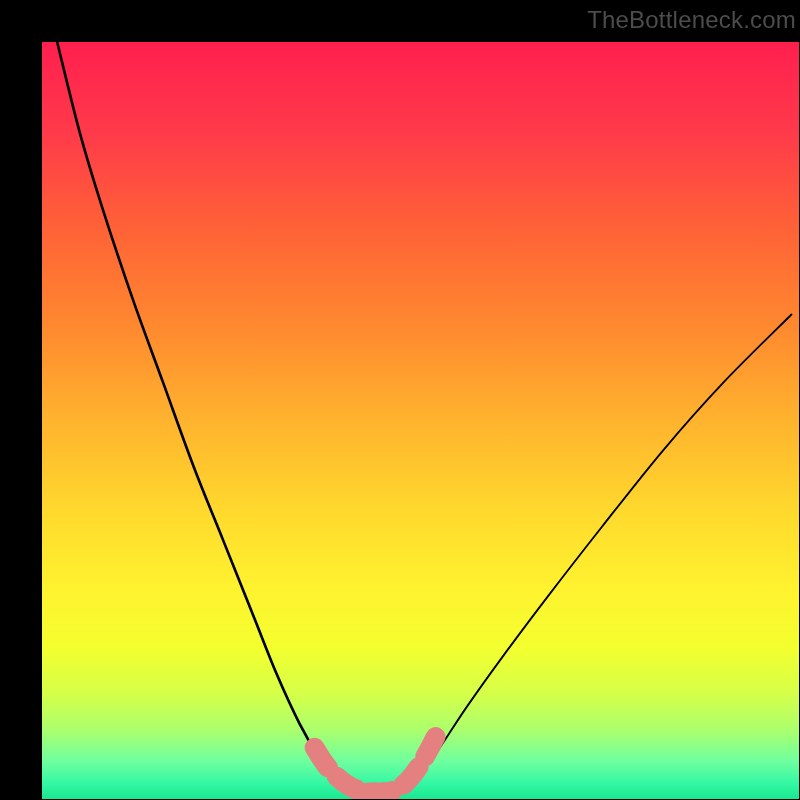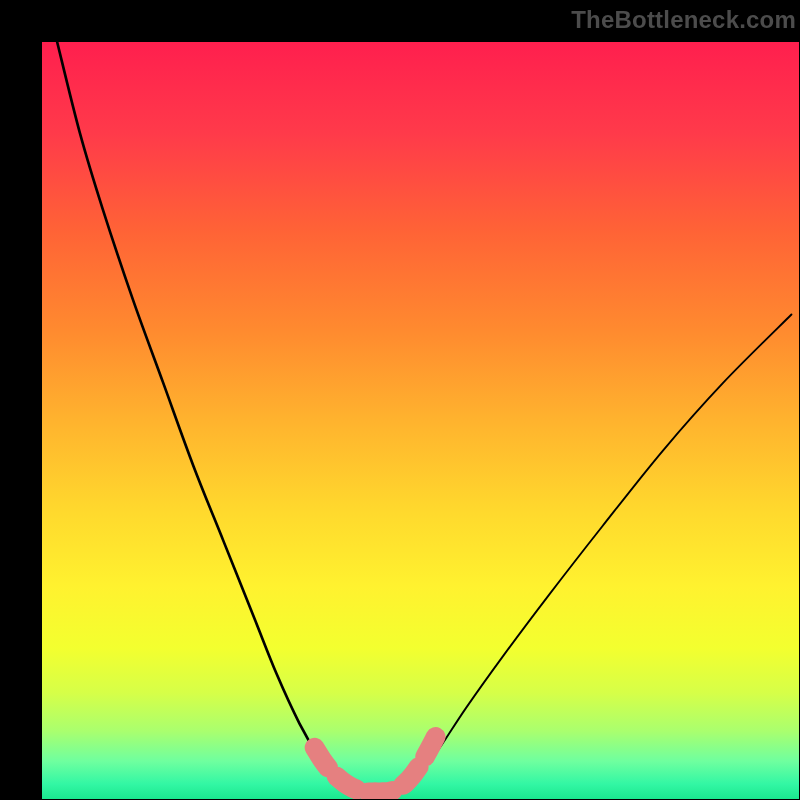--- a/index.html
+++ b/index.html
@@ -32,21 +32,21 @@
   .curve-layer {
     position: absolute;
     inset: 0;
   }
   .watermark {
     position: absolute;
     top: 6px;
     right: 4px;
     color: #4c4c4c;
     font-size: 24px;
-    font-weight: 700;
+    font-weight: 400;
     letter-spacing: 0.2px;
     user-select: none;
   }
 </style>
 </head>
 <body>
 
 <div class="frame">
 
   <div class="plot-area">

